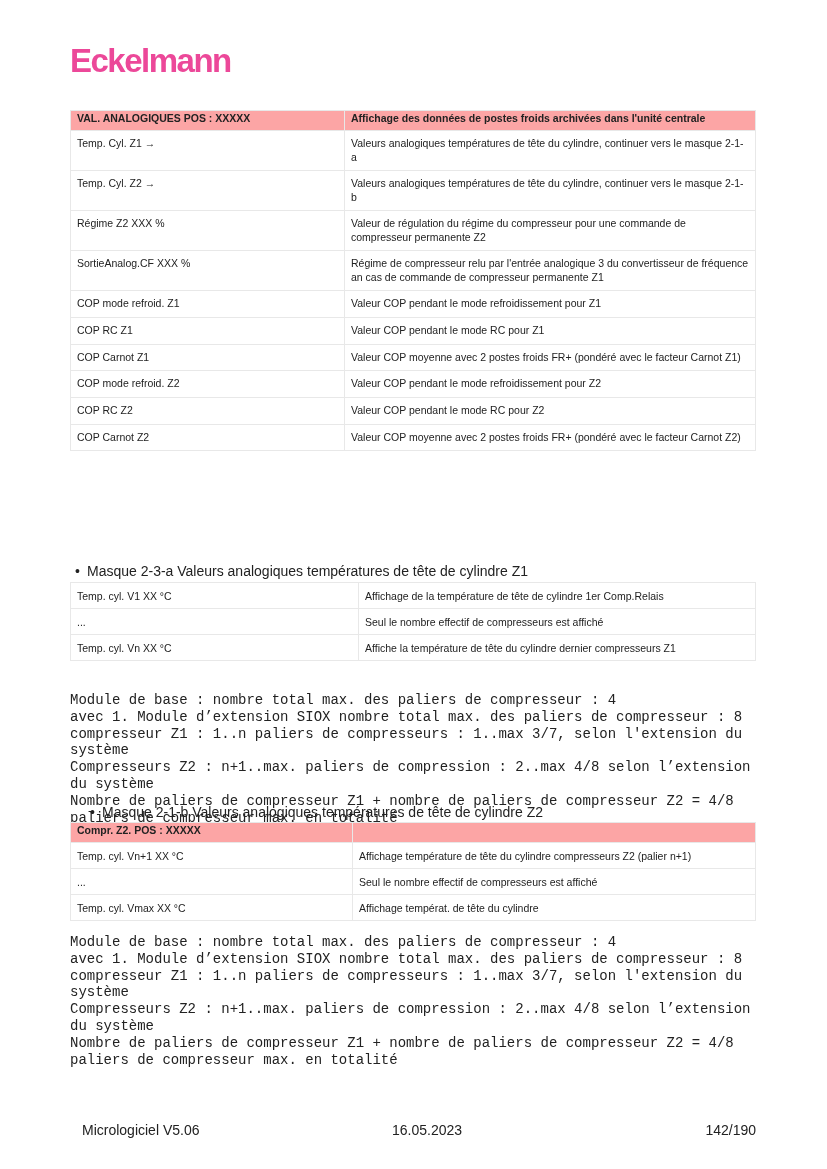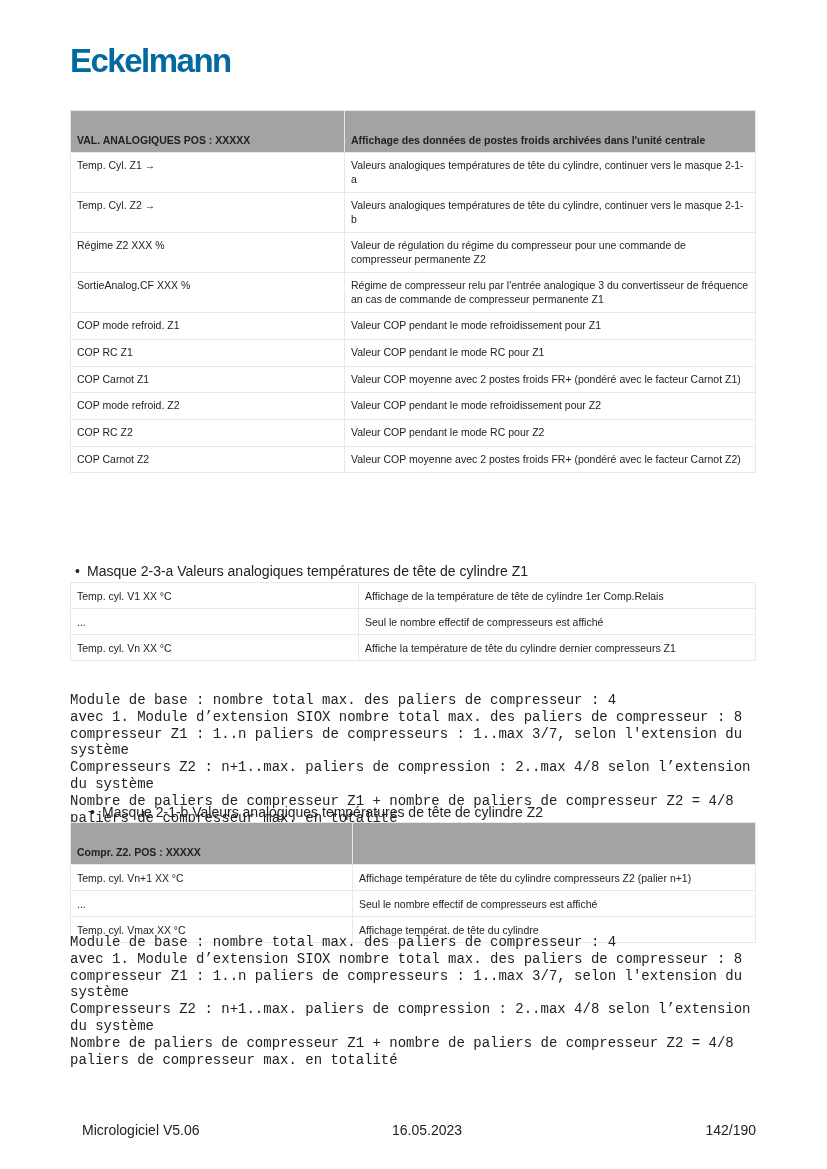--- a/index.html
+++ b/index.html
@@ -1,20 +1,20 @@
 <!DOCTYPE html>
 <html><head>
   <meta charset="utf-8">
   <style>
     html, body { margin: 0; padding: 0; background: #ffffff; }
     body { width: 827px; height: 1169px; position: relative; font-family: "Liberation Sans", sans-serif; color: #222; }
-    .logo { position: absolute; left: 70px; top: 42px; font-family: "Liberation Sans", sans-serif; font-weight: bold; font-size: 33px; color: #0369a1; letter-spacing: -1.5px; }
+    .logo { position: absolute; left: 70px; top: 42px; font-family: "Liberation Sans", sans-serif; font-weight: bold; font-size: 33px; color: #ec4899; letter-spacing: -1.5px; }
     table { border-collapse: collapse; position: absolute; left: 70px; width: 686px; table-layout: fixed; }
     td, th { border: 1.5px solid #e8e8e8; font-size: 10.5px; line-height: 14px; vertical-align: top; text-align: left; padding: 5px 6px; color: #222; }
-    th { background: #a3a3a3; font-weight: bold; padding: 22px 6px 5px 6px; }
+    th { background: #fca5a5; font-weight: bold; padding: 0 6px 5px 6px; }
     .t1 { top: 110px; }
     .t1 td { padding: 5px 6px 6px 6px; }
     .t1 td.single { height: 15px; }
     .bullet { position: absolute; left: 75px; font-size: 14px; color: #222; }
     .bullet .dot { display: inline-block; width: 12px; }
     .t2 { top: 582px; }
     .t3 { top: 822px; }
     .t2 td, .t3 td { padding: 6px 6px 5px 6px; }
     .para { position: absolute; left: 70px; width: 690px; font-size: 14px; line-height: 16.8px; color: #222; }
     .para div { white-space: pre-wrap; font-family: Liberation Mono, monospace; }

